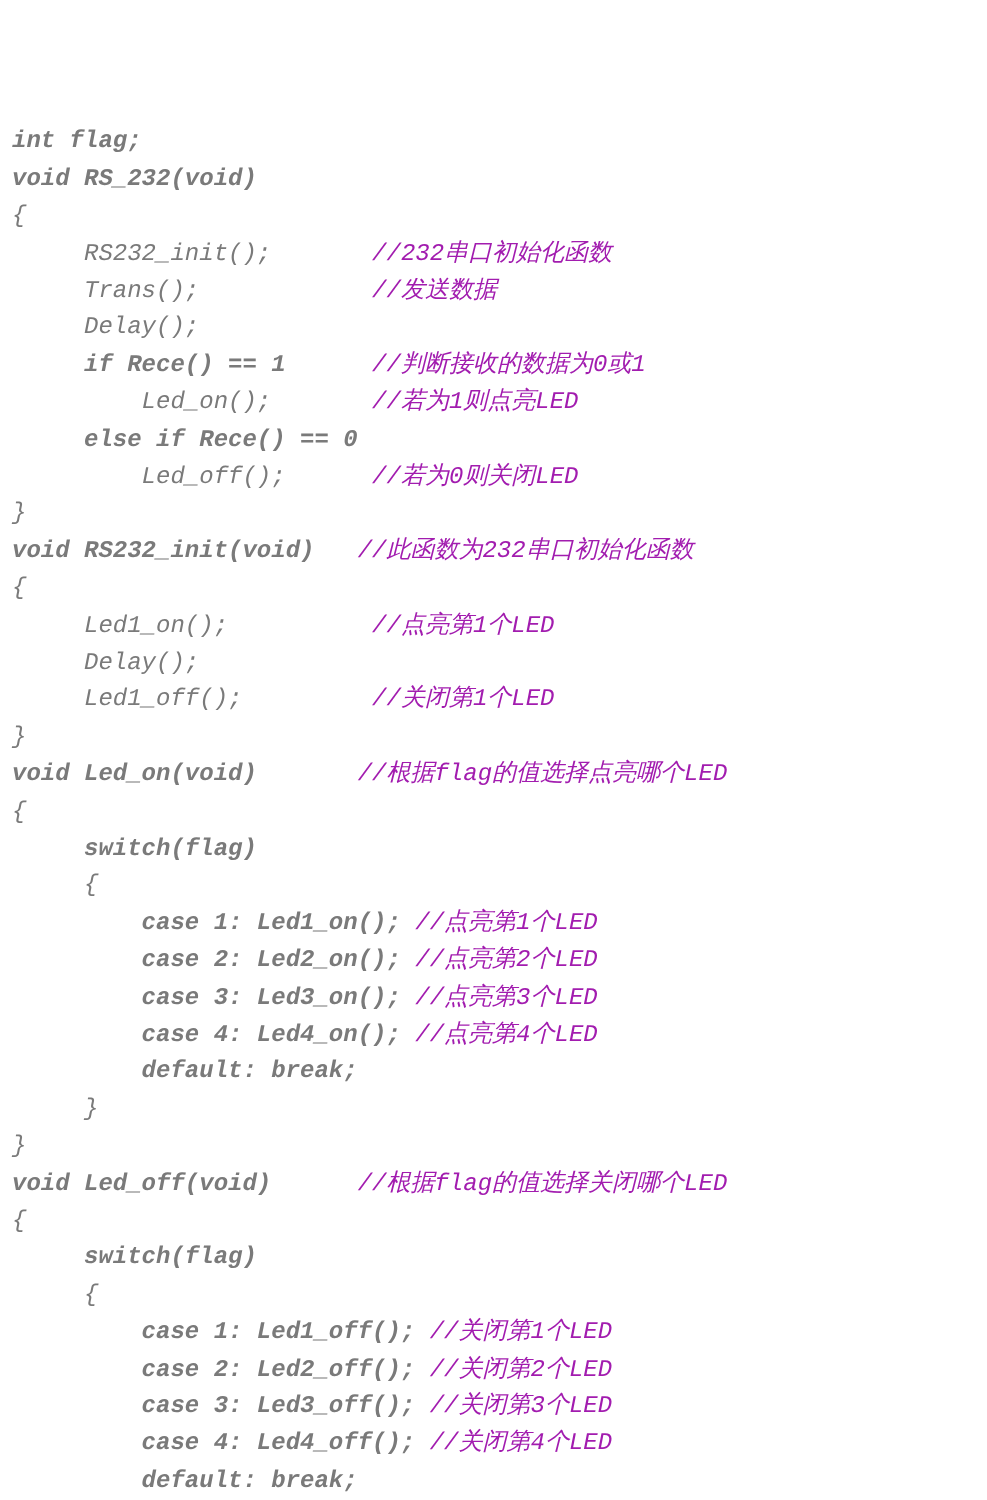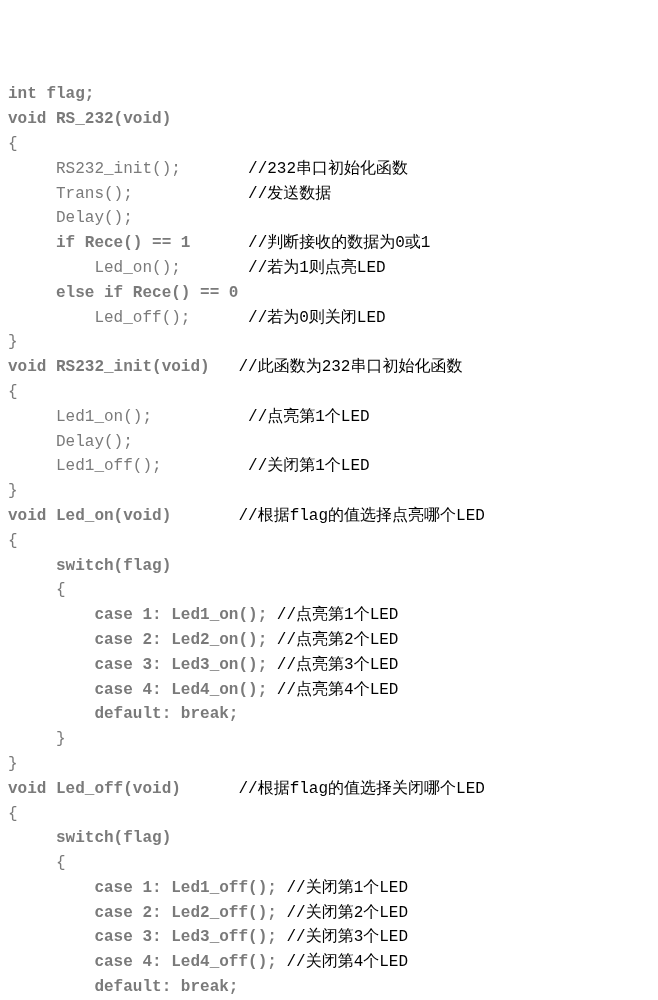--- a/index.html
+++ b/index.html
@@ -8,22 +8,22 @@
     background: #fff;
     font-family: "Courier New", Courier, monospace;
     font-size: 16px;
     line-height: 1.55;
     color: #7a7a7a;
     white-space: pre;
     width: 658px;
     box-sizing: border-box;
   }
   .bold { font-weight: bold; }
-  .line { display: block; }
-  .comment { color: #000000; }
+  .line { display: block; font-style: italic; }
+  .comment { color: #a21caf; }
 </style>
 </head>
 <body>
 
 
 <div id="code-container"><span class="line"><span class="bold">int flag;</span></span><span class="line"><span class="bold">void RS_232(void)</span></span><span class="line"><span>{</span></span><span class="line"><span>     RS232_init();       </span><span class="comment">//232串口初始化函数</span></span><span class="line"><span>     Trans();            </span><span class="comment">//发送数据</span></span><span class="line"><span>     Delay();</span></span><span class="line"><span class="bold">     if Rece() == 1      </span><span class="comment">//判断接收的数据为0或1</span></span><span class="line"><span>         Led_on();       </span><span class="comment">//若为1则点亮LED</span></span><span class="line"><span class="bold">     else if Rece() == 0</span></span><span class="line"><span>         Led_off();      </span><span class="comment">//若为0则关闭LED</span></span><span class="line"><span>}</span></span><span class="line"><span class="bold">void RS232_init(void)   </span><span class="comment">//此函数为232串口初始化函数</span></span><span class="line"><span>{</span></span><span class="line"><span>     Led1_on();          </span><span class="comment">//点亮第1个LED</span></span><span class="line"><span>     Delay();</span></span><span class="line"><span>     Led1_off();         </span><span class="comment">//关闭第1个LED</span></span><span class="line"><span>}</span></span><span class="line"><span class="bold">void Led_on(void)       </span><span class="comment">//根据flag的值选择点亮哪个LED</span></span><span class="line"><span>{</span></span><span class="line"><span class="bold">     switch(flag)</span></span><span class="line"><span>     {</span></span><span class="line"><span class="bold">         case 1: Led1_on(); </span><span class="comment">//点亮第1个LED</span></span><span class="line"><span class="bold">         case 2: Led2_on(); </span><span class="comment">//点亮第2个LED</span></span><span class="line"><span class="bold">         case 3: Led3_on(); </span><span class="comment">//点亮第3个LED</span></span><span class="line"><span class="bold">         case 4: Led4_on(); </span><span class="comment">//点亮第4个LED</span></span><span class="line"><span class="bold">         default: break;</span></span><span class="line"><span>     }</span></span><span class="line"><span>}</span></span><span class="line"><span class="bold">void Led_off(void)      </span><span class="comment">//根据flag的值选择关闭哪个LED</span></span><span class="line"><span>{</span></span><span class="line"><span class="bold">     switch(flag)</span></span><span class="line"><span>     {</span></span><span class="line"><span class="bold">         case 1: Led1_off(); </span><span class="comment">//关闭第1个LED</span></span><span class="line"><span class="bold">         case 2: Led2_off(); </span><span class="comment">//关闭第2个LED</span></span><span class="line"><span class="bold">         case 3: Led3_off(); </span><span class="comment">//关闭第3个LED</span></span><span class="line"><span class="bold">         case 4: Led4_off(); </span><span class="comment">//关闭第4个LED</span></span><span class="line"><span class="bold">         default: break;</span></span><span class="line"></span></div>
 
 
 
 </body></html>

